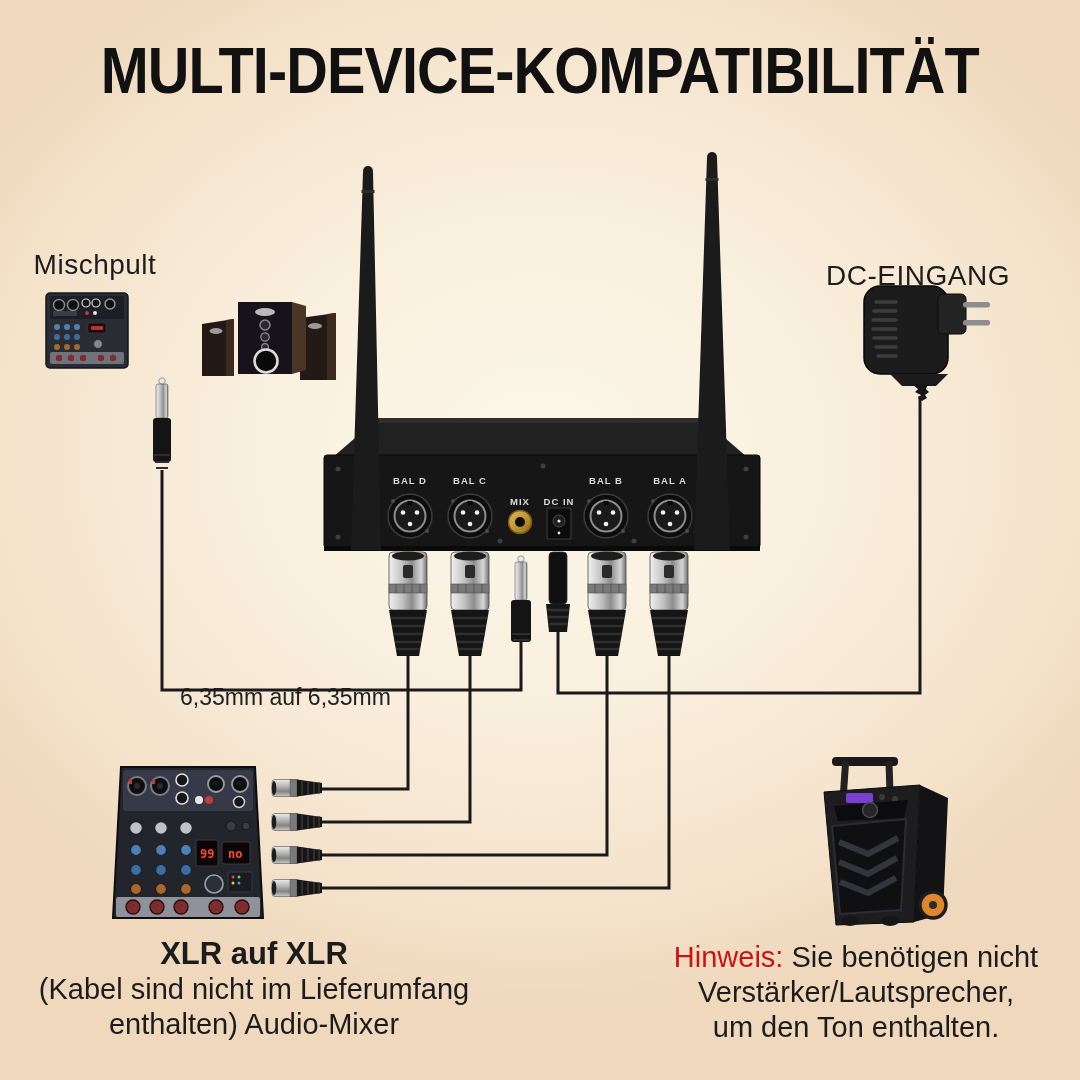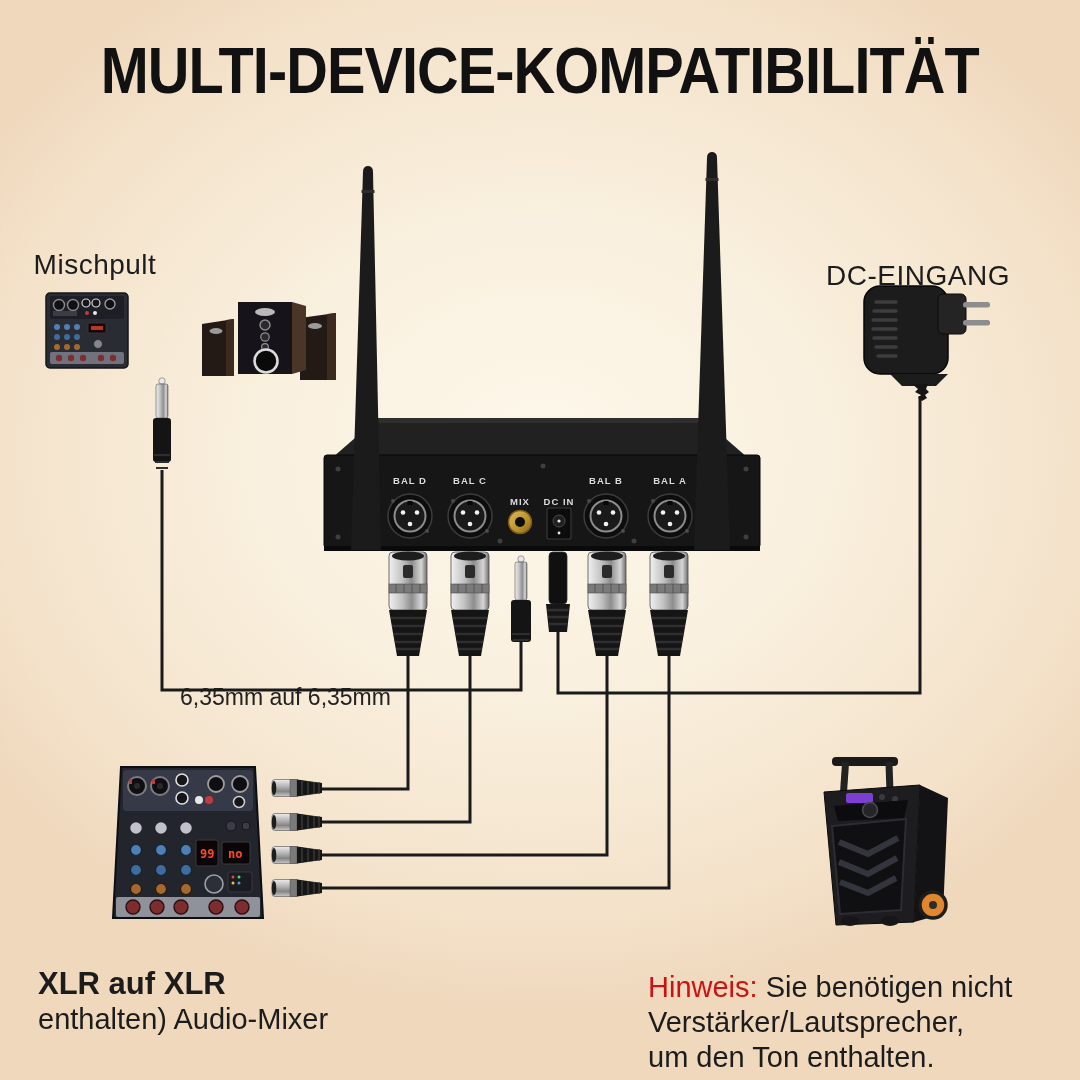--- a/index.html
+++ b/index.html
@@ -9,21 +9,21 @@
     font-family:"Liberation Sans", sans-serif;color:#1d1d1d;
   }
   .abs{position:absolute;}
   #title{
     top:34px;left:0;width:1080px;text-align:center;
     font-size:64px;font-weight:700;letter-spacing:-1px;color:#111;
   }
   #title span{display:inline-block;transform:scaleX(.9);white-space:nowrap;}
   .devlabel{font-size:28px;letter-spacing:.5px;text-align:center;color:#1c1c1c;}
   #cable-note{top:656px;left:180px;font-size:23px;color:#222;margin-top:28px;}
-  .caption{text-align:left;font-size:29px;line-height:35px;color:#1c1c1c;margin-top:30px;}
+  .caption{text-align:center;font-size:29px;line-height:35px;color:#1c1c1c;}
   #caption-left{top:936px;left:38px;width:432px;}
   #caption-left .head{font-weight:700;font-size:31px;line-height:36px;}
   #caption-right{top:940px;left:648px;width:416px;}
   .red{color:#cc1212;}
   svg .port-label{font-family:"Liberation Sans",sans-serif;font-size:9.5px;font-weight:700;fill:#dcdcdc;letter-spacing:1px;}
   svg .led{font-family:"DejaVu Sans Mono",monospace;font-weight:700;font-size:12px;fill:#ff4a22;}
 </style>
 </head>
 <body>
 
@@ -31,20 +31,21 @@
 
   <div id="title" class="abs"><span>MULTI-DEVICE-KOMPATIBILITÄT</span></div>
 
   <div class="abs devlabel" style="top:249px;left:16px;width:158px;">Mischpult</div>
   <div class="abs devlabel" style="top:260px;left:820px;width:196px;">DC-EINGANG</div>
 
   <div id="cable-note" class="abs">6,35mm auf 6,35mm</div>
 
   <div id="caption-left" class="abs caption">
     <div class="head">XLR auf XLR</div>
+    <div>(Kabel sind nicht im Lieferumfang</div>
     <div>enthalten) Audio-Mixer</div>
   </div>
 
   <div id="caption-right" class="abs caption">
     <div><span class="red">Hinweis:</span><span> Sie benötigen nicht</span></div>
     <div>Verstärker/Lautsprecher,</div>
     <div>um den Ton enthalten.</div>
   </div>
 
   <svg class="abs" style="top:0;left:0;" width="1080" height="1080" viewBox="0 0 1080 1080">

